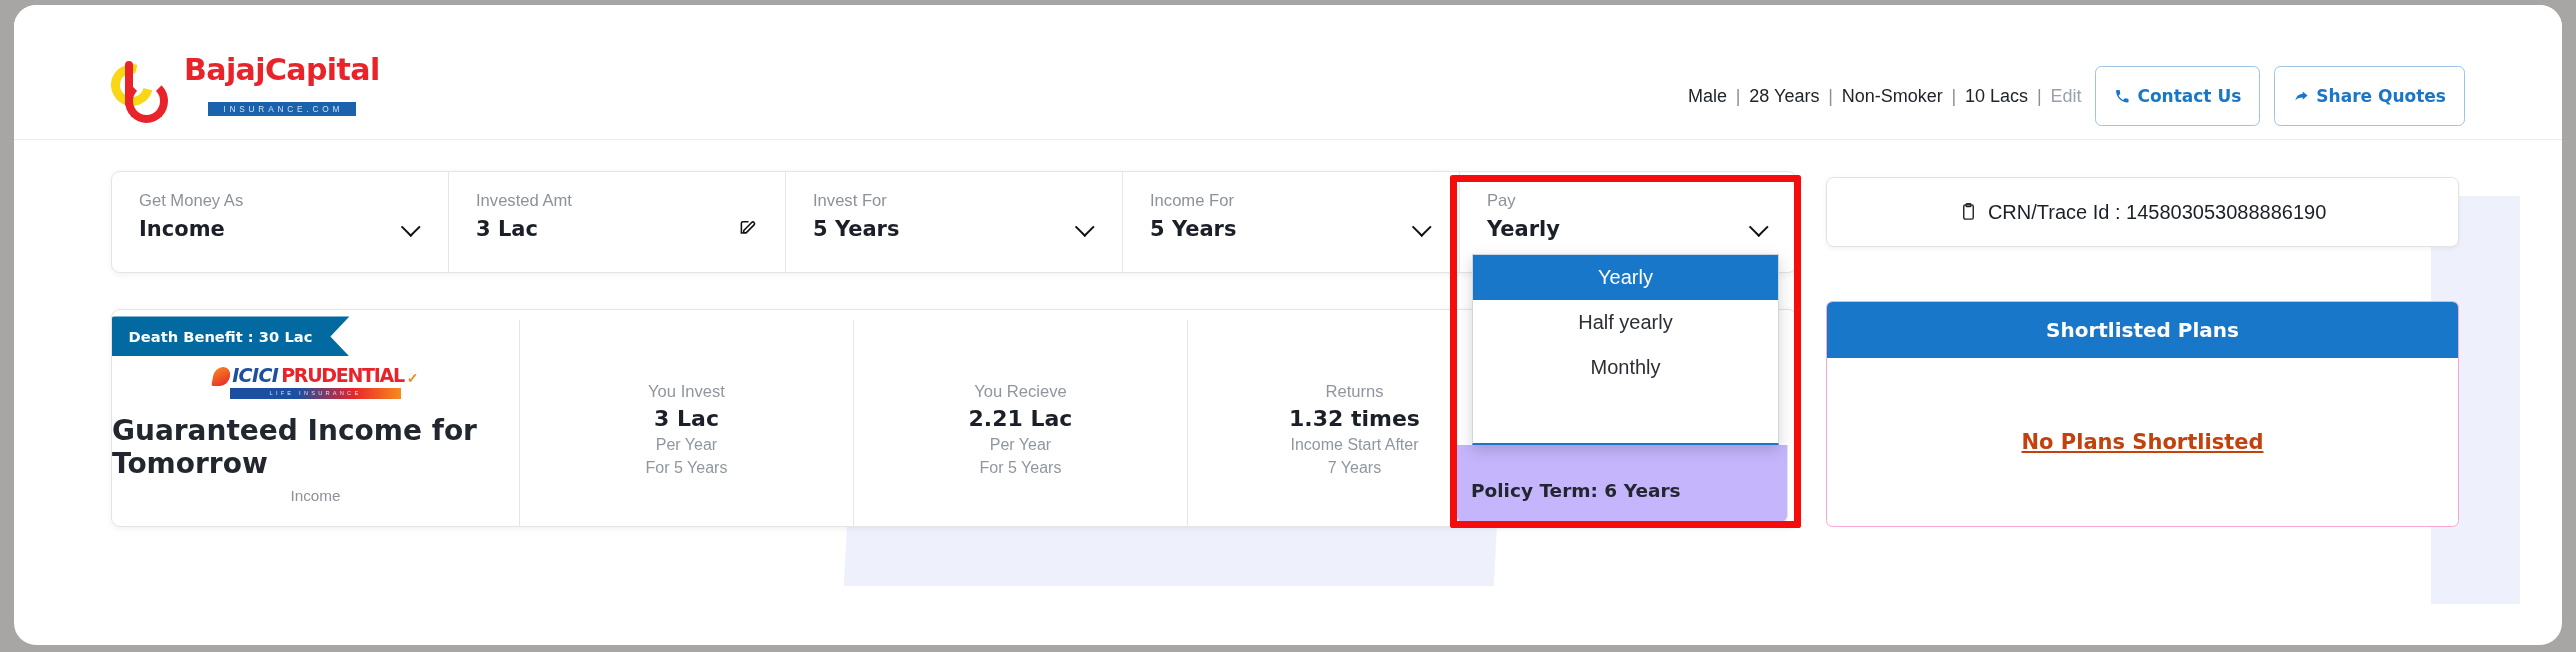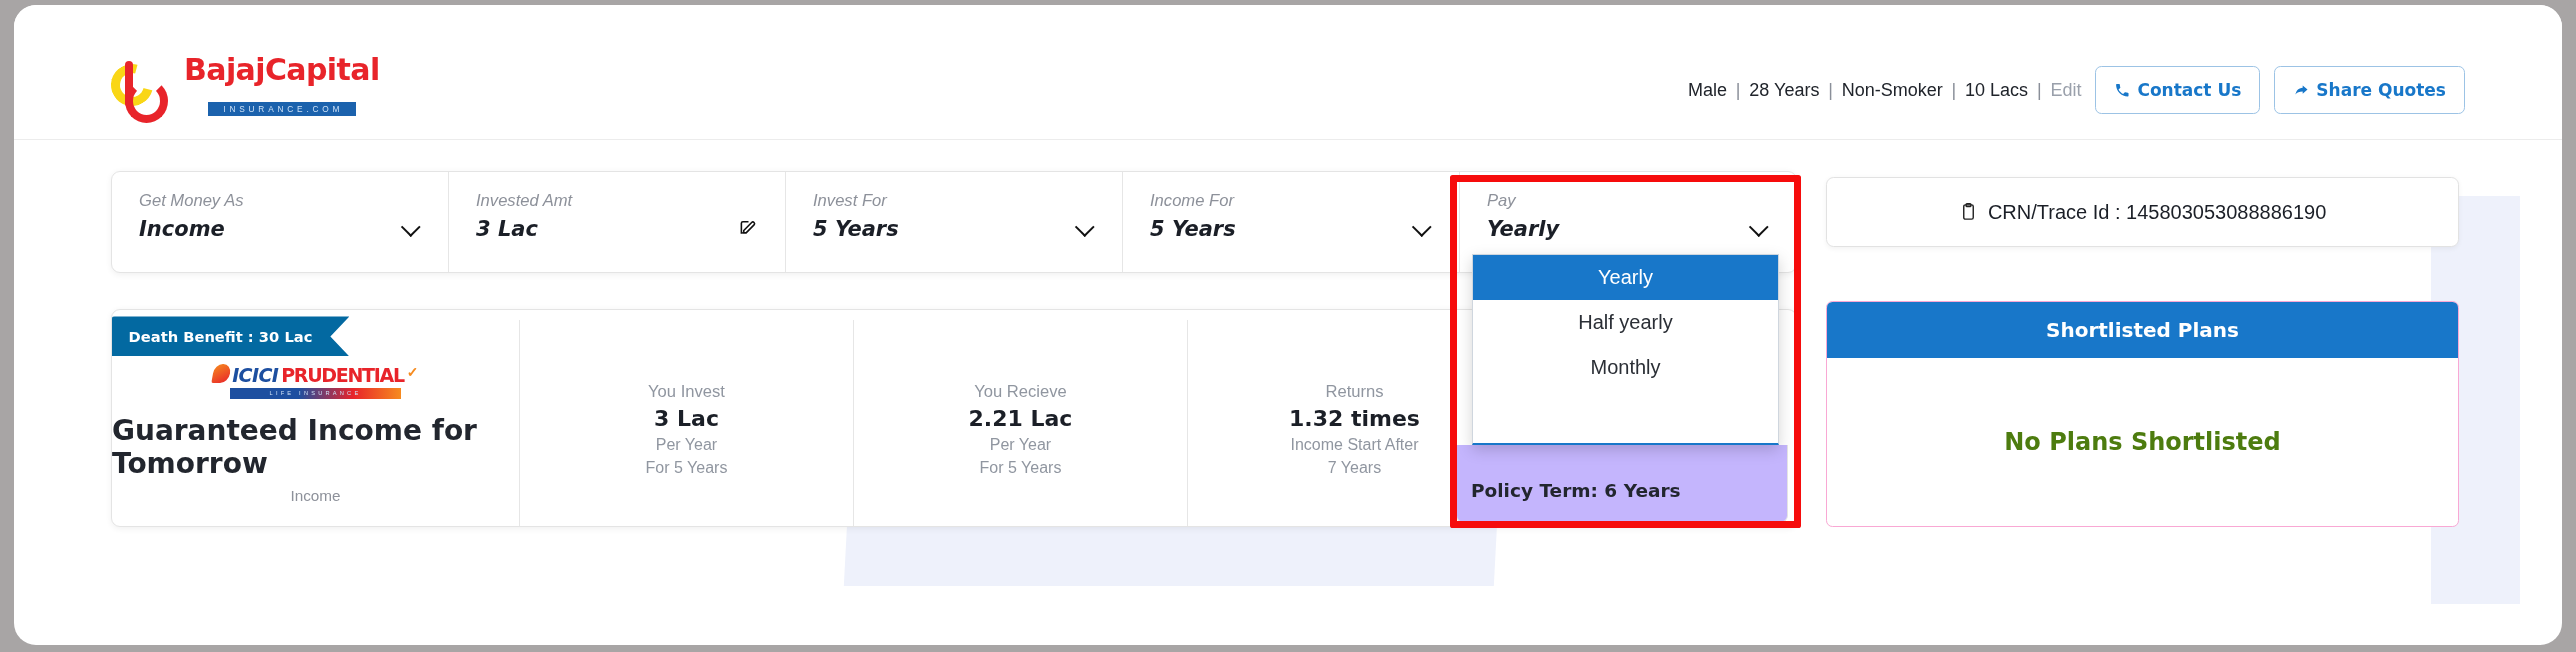--- a/index.html
+++ b/index.html
@@ -68,39 +68,38 @@
     display: flex; align-items: center; gap: 14px;
   }
   #meta-text { font-size: 18px; color: #20242b; white-space: nowrap; }
   #meta-text .sep { color: #8a8f99; margin: 0 3.8px; }
   #meta-text .edit { color: #9aa0ab; }
   .hdr-btn {
     display: flex; align-items: center; justify-content: center; gap: 6.4px;
     border: 1px solid #9cc3e5; border-radius: 6.4px;
     background: #fff; color: #1877c9;
     font-size: 17px; font-weight: 700;
-    height: 48px; padding: 0 18px; white-space: nowrap;
+    height: 60px; padding: 0 18px; white-space: nowrap;
     font-family: "DejaVu Sans", sans-serif;
   }
   .hdr-btn svg { width: 16.6px; height: 16.6px; fill: #1877c9; flex: 0 0 auto; }
 
   
   #filter-bar {
     position: absolute; left: 97px; top: 166px;
     width: 1686px; height: 102px;
     background: #fff; border: 0.6px solid #e4e4e4;
     border-radius: 9px;
     box-shadow: 0 1.3px 6.4px rgba(0,0,0,.06);
     display: flex; z-index: 10;
   }
   .filter-cell {
     position: relative; flex: 1 1 0;
     padding: 19px 25.5px 0 27px;
     border-right: 0.6px solid #e6e6e6;
-    font-style: italic;
   }
   .filter-cell:last-child { border-right: none; }
   .filter-label { font-size: 16.6px; color: #8d919a; margin-bottom: 6.4px; }
   .filter-value { font-size: 21px; color: #1b1f27; font-weight: 600; font-family: "DejaVu Sans", sans-serif; }
   .chev {
     position: absolute; right: 27px; top: 48px;
     width: 16.6px; height: 9.6px;
   }
   .chev::before {
     content:""; position:absolute; left:0; top:0;
@@ -128,22 +127,23 @@
     overflow: hidden; z-index: 10;
   }
   #shortlist-head {
     height: 56px; background: #1877c9; color: #fff;
     display: flex; align-items: center; justify-content: center;
     font-size: 20px; font-weight: 700; font-family: "DejaVu Sans", sans-serif;
   }
   #shortlist-body {
     height: calc(100% - 56px);
     display: flex; align-items: center; justify-content: center;
-    font-size: 24px; font-weight: 700; color: #4d7c0f;
+    font-size: 21px; font-weight: 700; color: #c2410c;
     font-family: "DejaVu Sans", sans-serif;
+    text-decoration: underline;
   }
 
   
   #plan-card {
     position: absolute; left: 97px; top: 304px;
     width: 1686px; height: 218px;
     background: #fff; border: 0.6px solid #e4e4e4; border-radius: 9px;
     box-shadow: 0 1.3px 6.4px rgba(0,0,0,.06);
     z-index: 8;
   }
@@ -157,21 +157,21 @@
     clip-path: polygon(0 0, 100% 0, calc(100% - 19px) 50%, 100% 100%, 0 100%);
     border-top-left-radius: 2.6px;
   }
   #card-inner { display: flex; height: 100%; padding-top: 10.2px; }
   #brand-col {
     flex: 0 0 408px; display: flex; flex-direction: column;
     align-items: center; justify-content: center; gap: 3.8px;
     border-right: 0.6px solid #e6e6e6; padding-top: 22px;
   }
   #icici-logo { display: flex; flex-direction: column; align-items: center; }
-  #icici-top { display: flex; align-items: flex-start; gap: 3px; }
+  #icici-top { display: flex; align-items: flex-end; gap: 3px; }
   #icici-top .blob { width: 16.6px; height: 19px; background: linear-gradient(150deg,#f68b1f,#e8242a); border-radius: 50% 50% 50% 10%; transform: skewX(-10deg); }
   #icici-top .icici { font-size: 19px; font-weight: 800; color: #1d4fa0; font-style: italic; letter-spacing: -0.6px; font-family: "DejaVu Sans", sans-serif; }
   #icici-top .pru { font-size: 19px; font-weight: 800; color: #e8242a; letter-spacing: -1.3px; font-family: "DejaVu Sans", sans-serif; }
   #icici-top .tick { font-size: 14px; color: #f68b1f; font-weight: 800; }
   #icici-bar {
     margin-top: 1.9px; width: 171px; height: 11.5px;
     background: linear-gradient(90deg,#1d4fa0 0%, #1d4fa0 40%, #e8242a 72%, #f68b1f 100%);
     color: #cfe2f7; font-size: 5.7px; letter-spacing: 3.2px; text-align: center; line-height: 11.5px;
   }
   #plan-name { font-size: 28px; font-weight: 700; color: #22262e; margin-top: 11.5px; font-family: "DejaVu Sans", sans-serif; }

